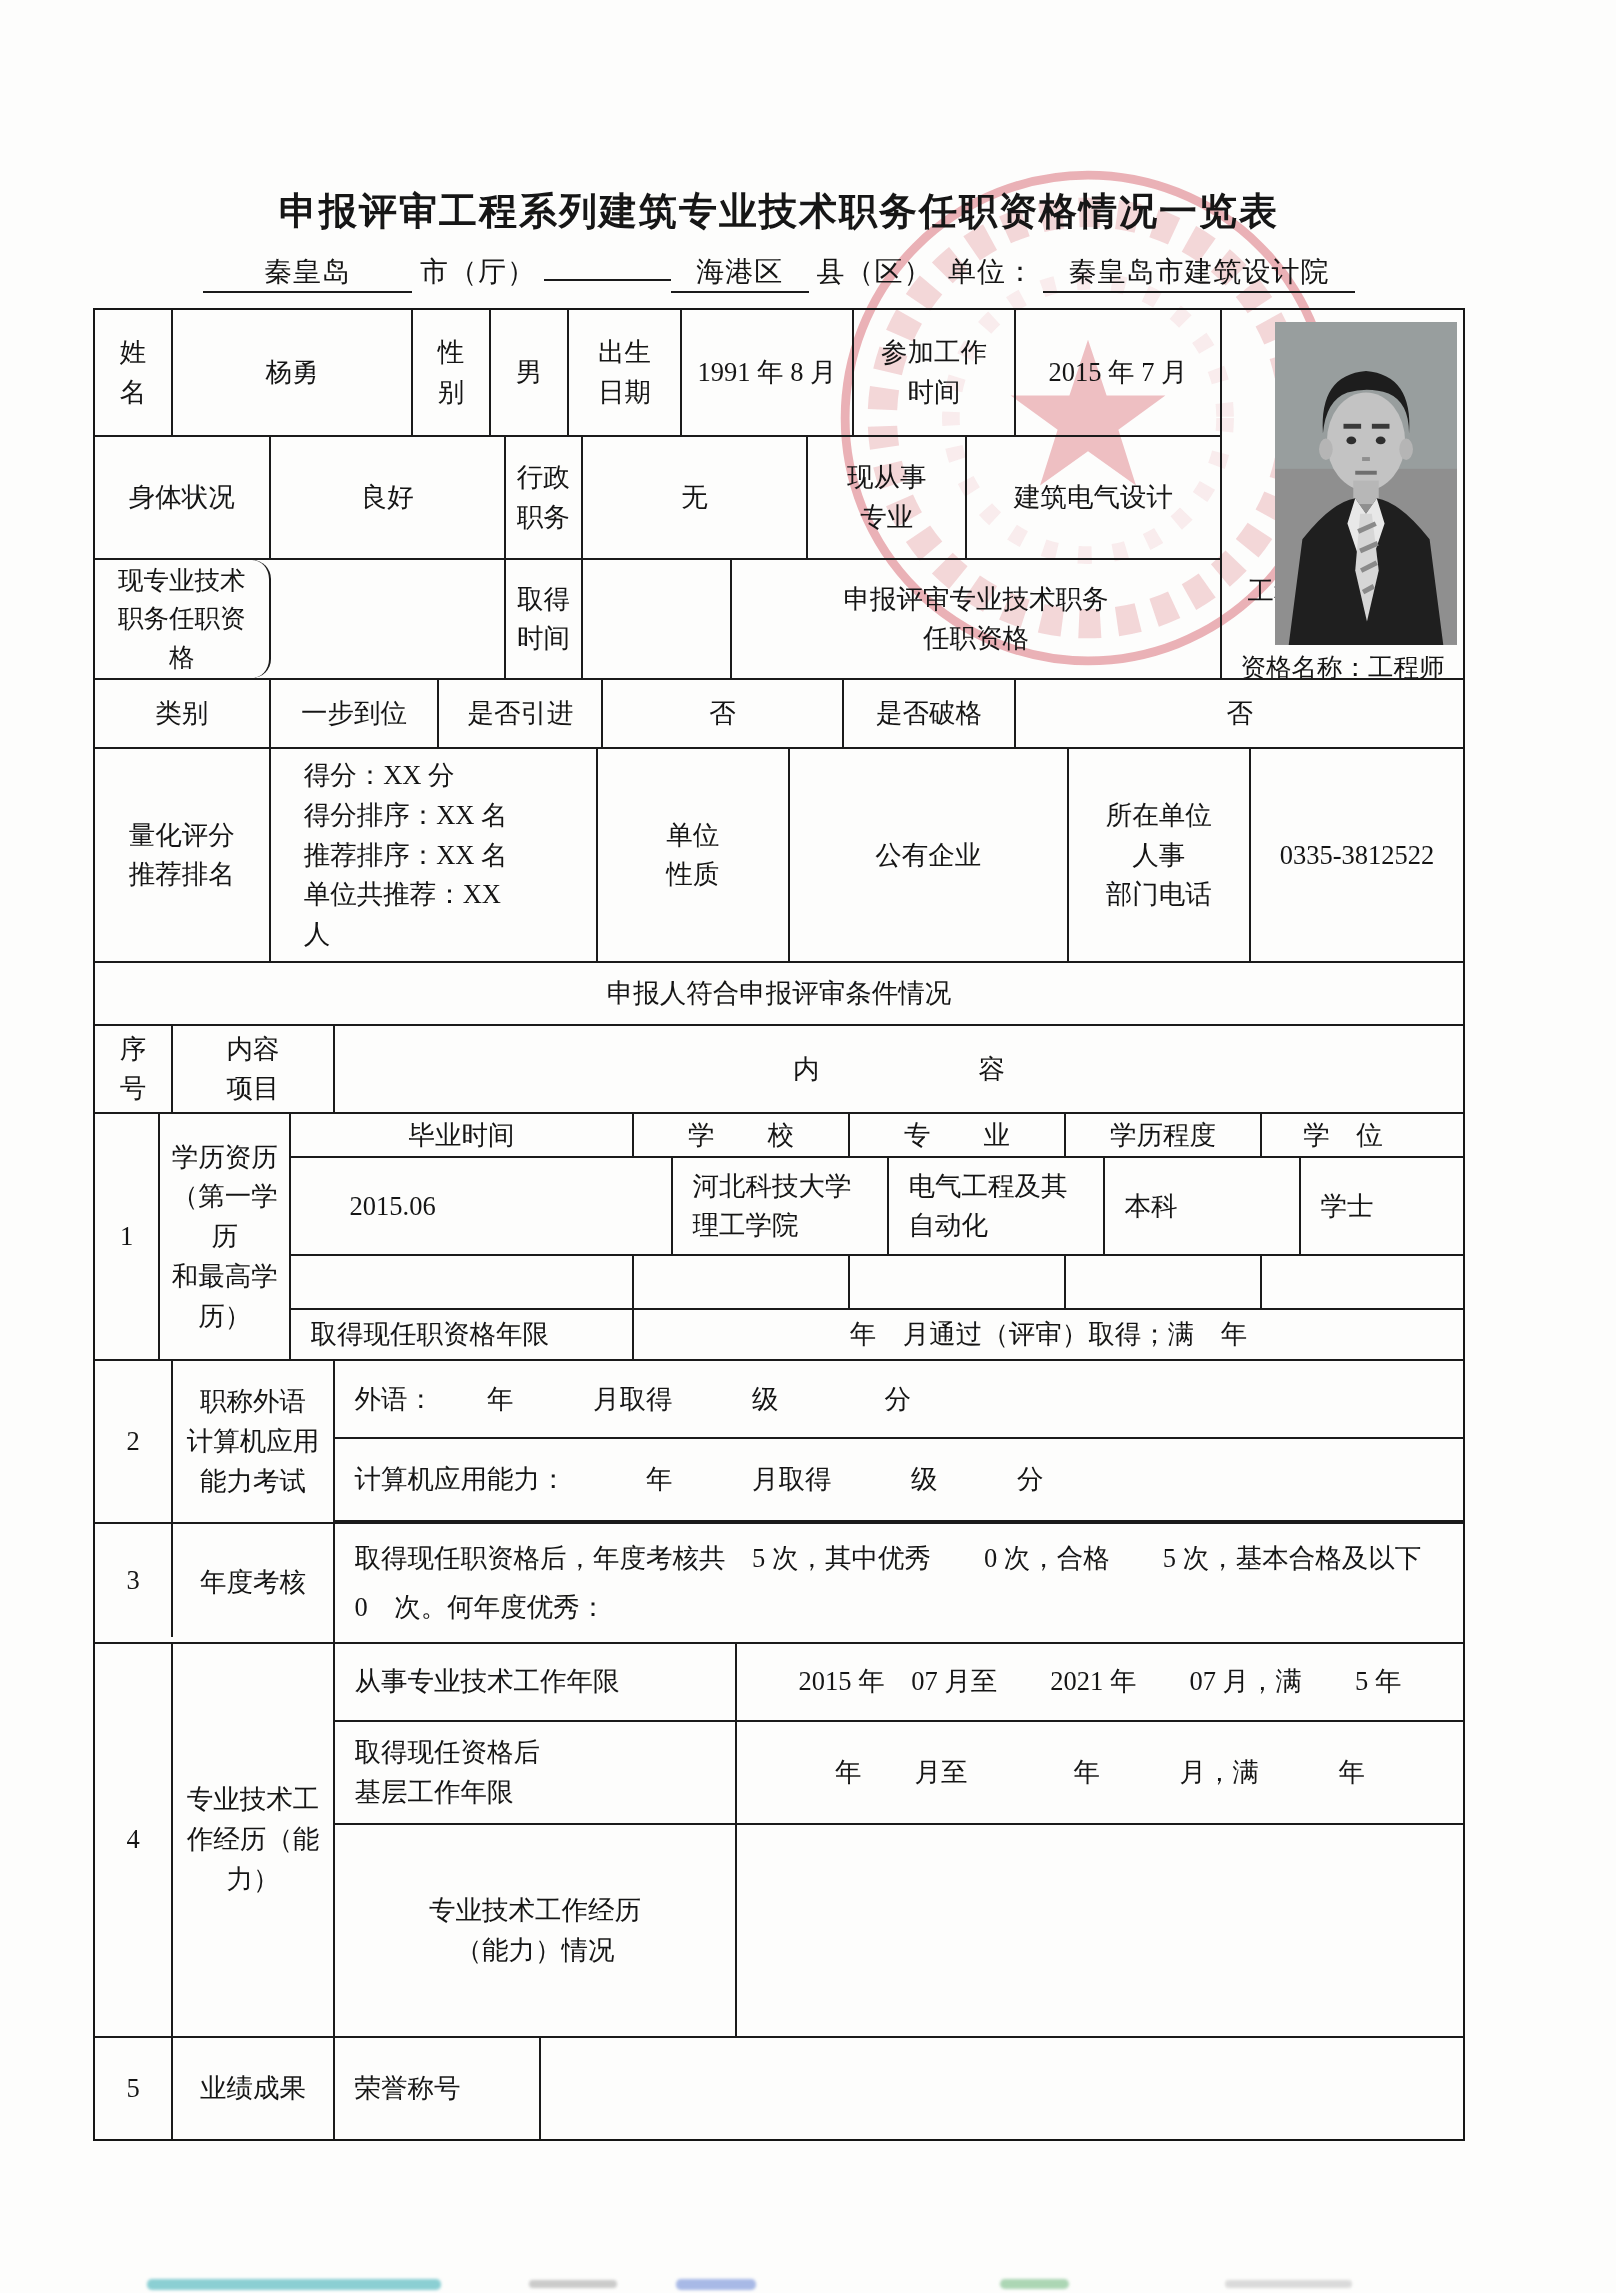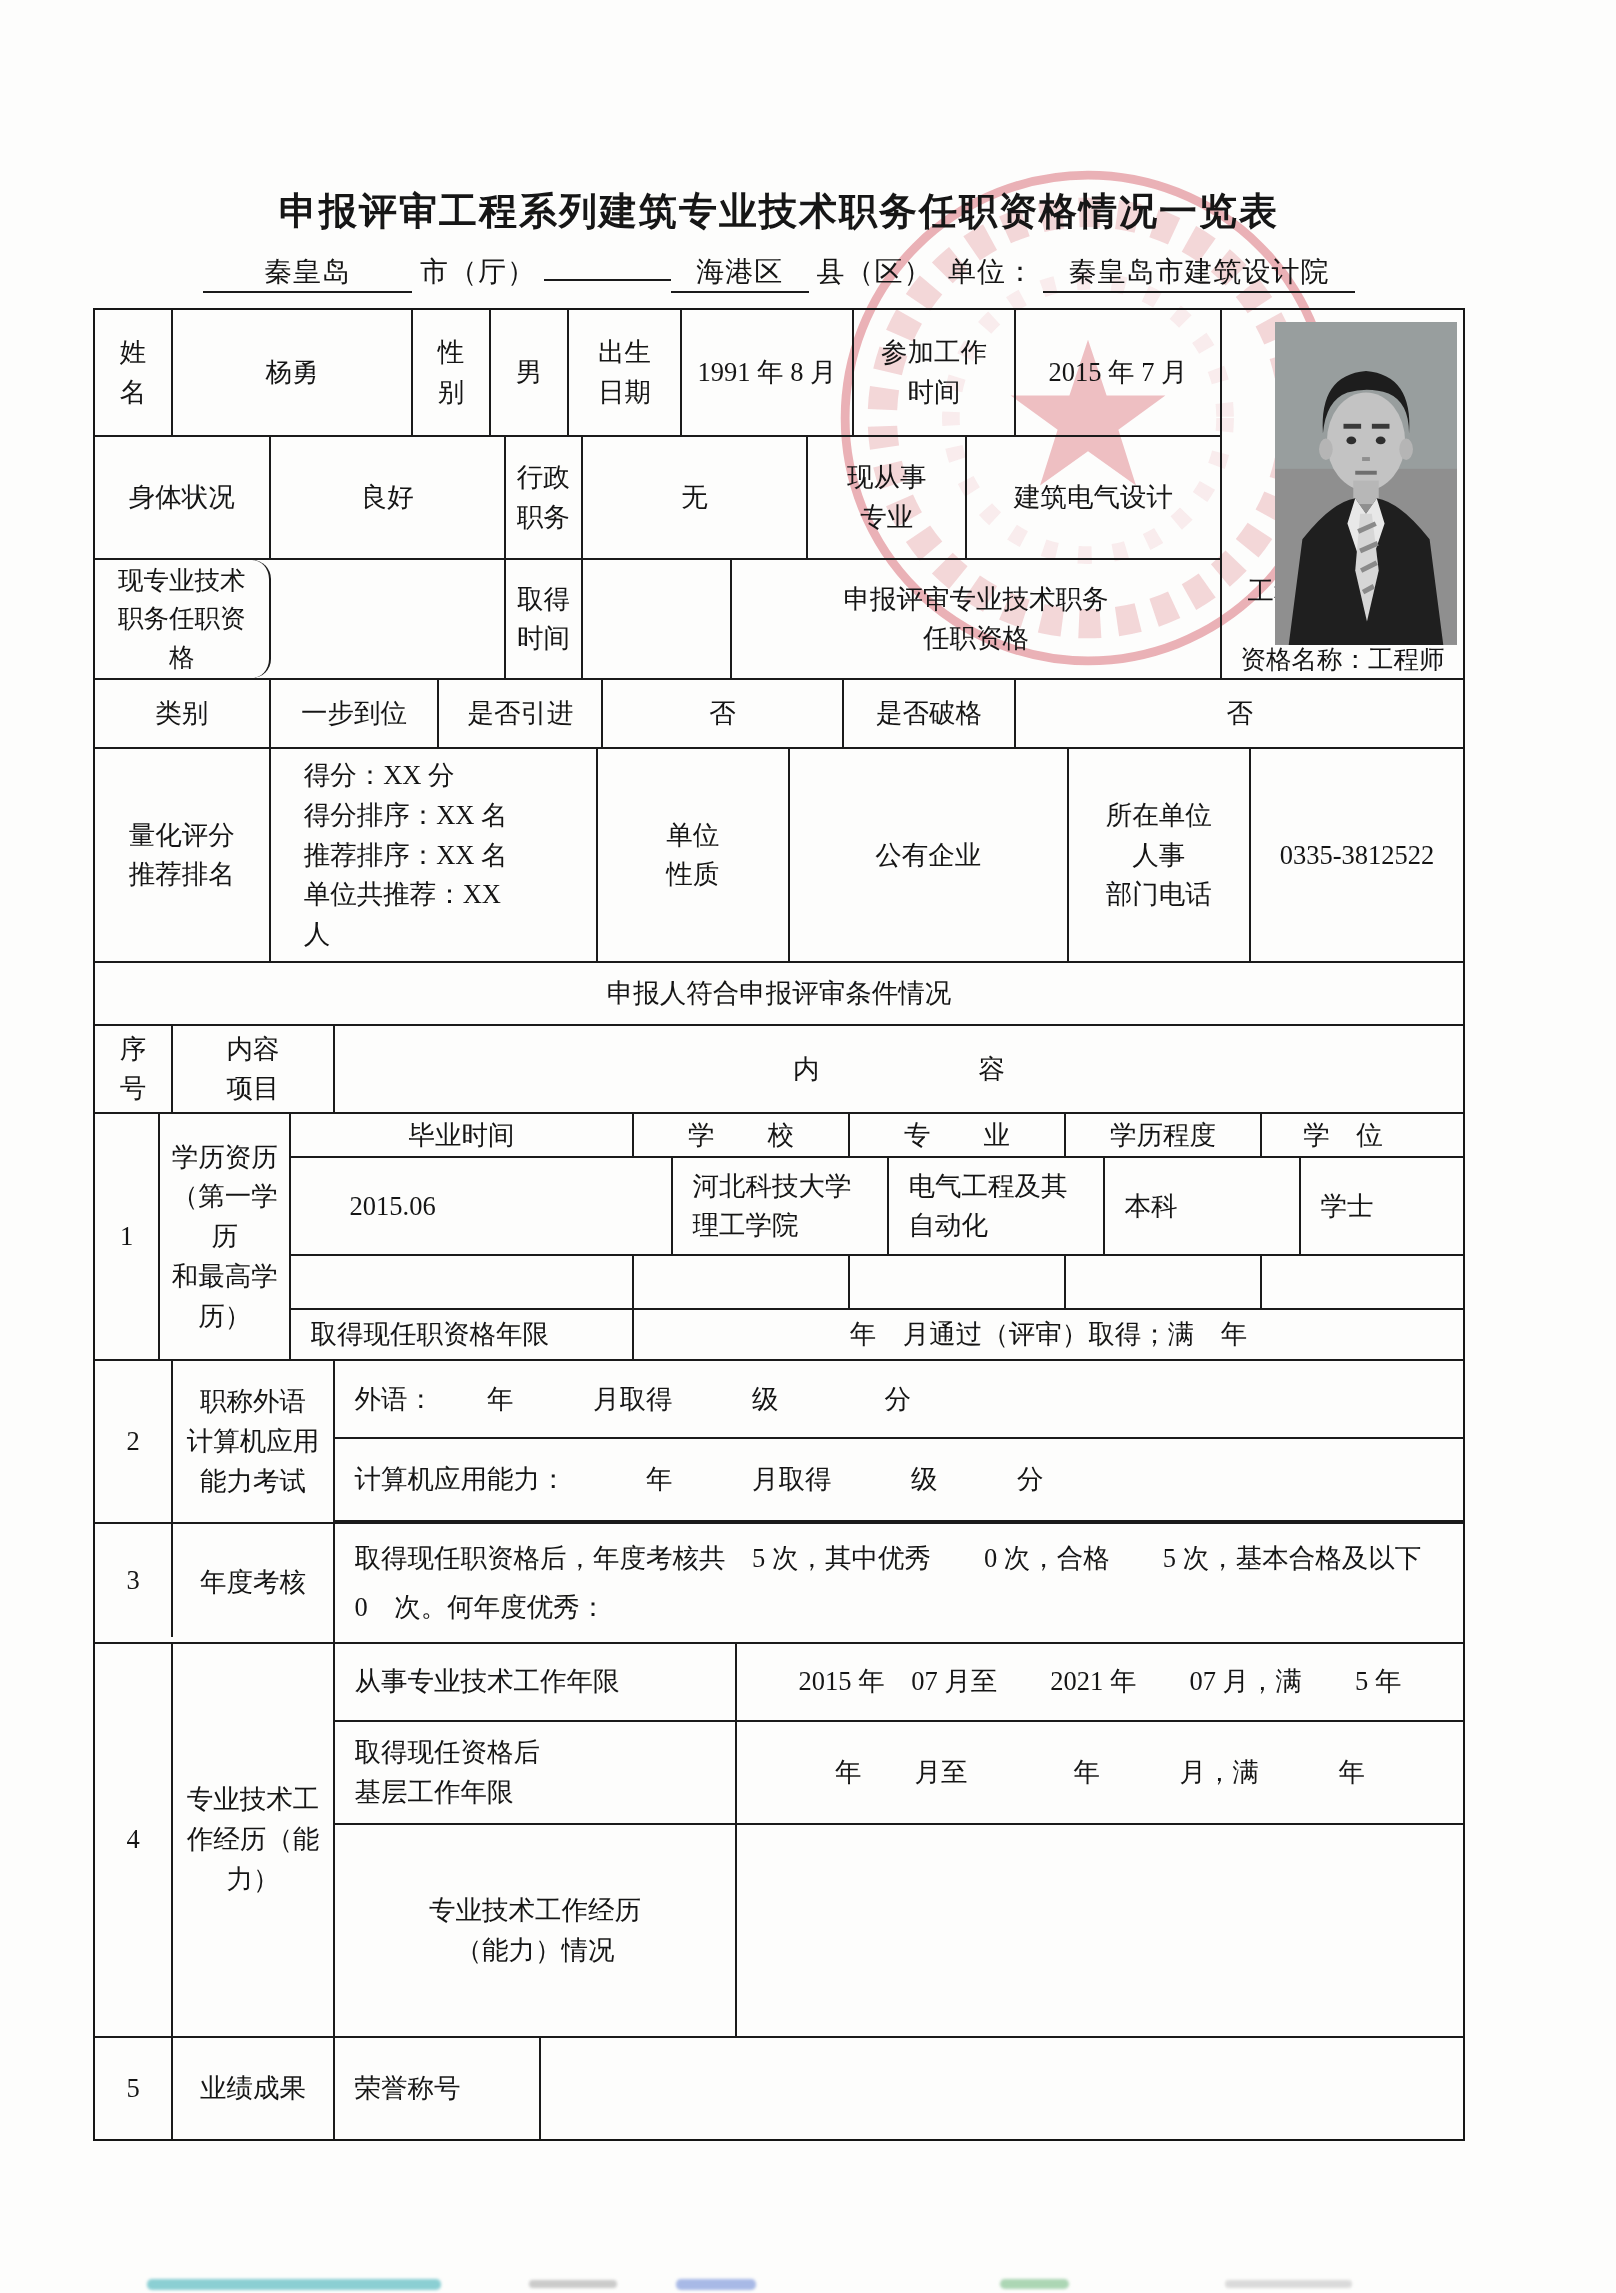--- a/index.html
+++ b/index.html
@@ -41,21 +41,21 @@
   .c.small{font-size:25.5px;border-radius:19px;}
   
   .top3{display:flex;border-bottom:2px solid #1b1b1b;}
   .top3-left{width:1127px;}
   .top3-left .r{height:127px;}
   .top3-left .r.r2{height:123px;}
   .top3-left .r.r3{height:118px;border-bottom:none;}
   .photo-zone{width:245px;position:relative;overflow:hidden;}
   .behind-title{position:absolute;left:25.5px;top:263px;font-size:26.5px;z-index:0;}
   .portrait{position:absolute;top:11.8px;right:5.9px;z-index:1;}
-  .qual-name{position:absolute;left:0;right:0;top:332px;text-align:center;font-size:25.5px;z-index:2;}
+  .qual-name{position:absolute;left:0;right:0;top:340px;text-align:center;font-size:25.5px;z-index:2;}
   
   .w80{width:78px;}.w115{width:113px;}.w155{width:152px;}.w160{width:179px;}
   .w165{width:162px;}.w170{width:167px;}.w175{width:172px;}.w180{width:176px;}
   .w190{width:186px;}.w200{width:196px;}.w210{width:206px;}.w220{width:216px;}
   .w235{width:230px;}.w245{width:240px;}.w250{width:245px;}.w265{width:260px;}
   .w290{width:284px;}.w340{width:333px;}.w350{width:343px;}.w410{width:402px;}
   .w465{width:456px;}.w510{width:500px;}
   .r4{height:69px;}
   .r5{height:214px;}
   .r6{height:63px;}

